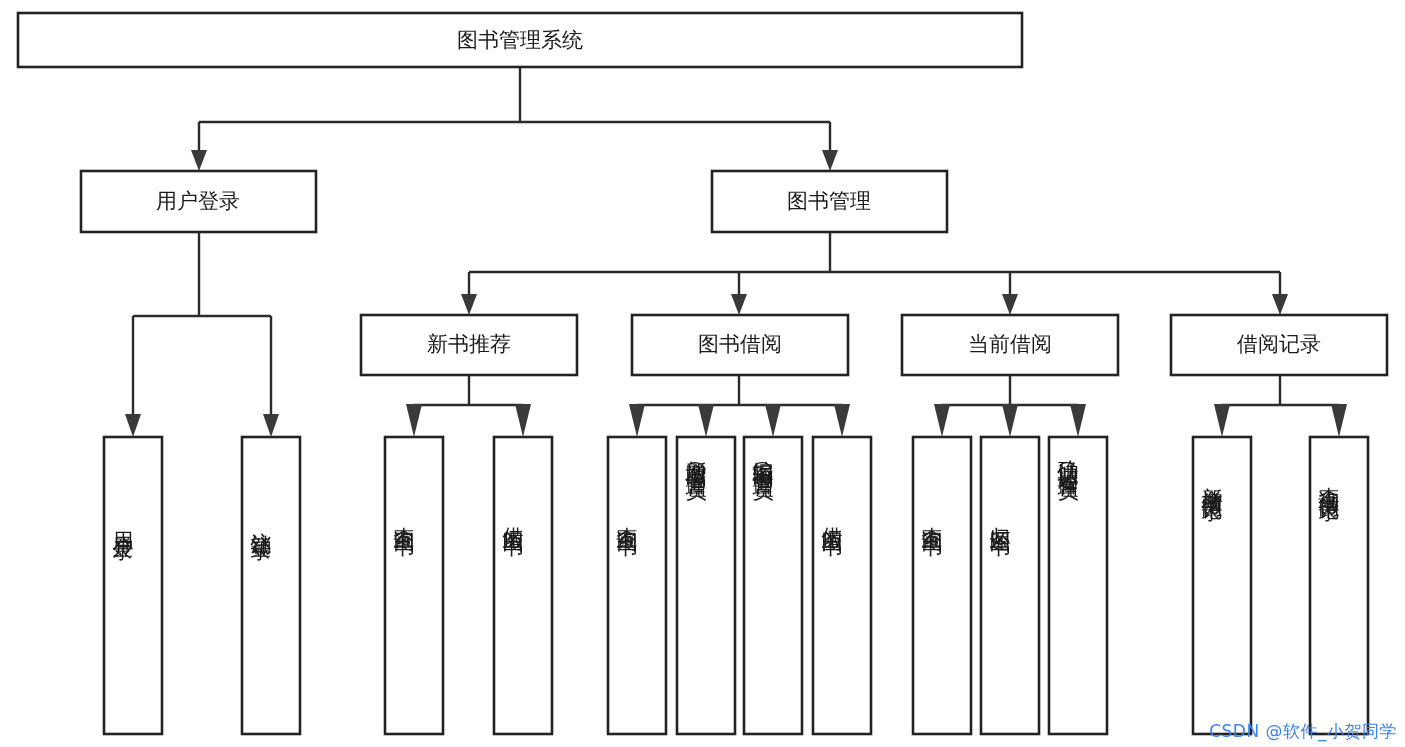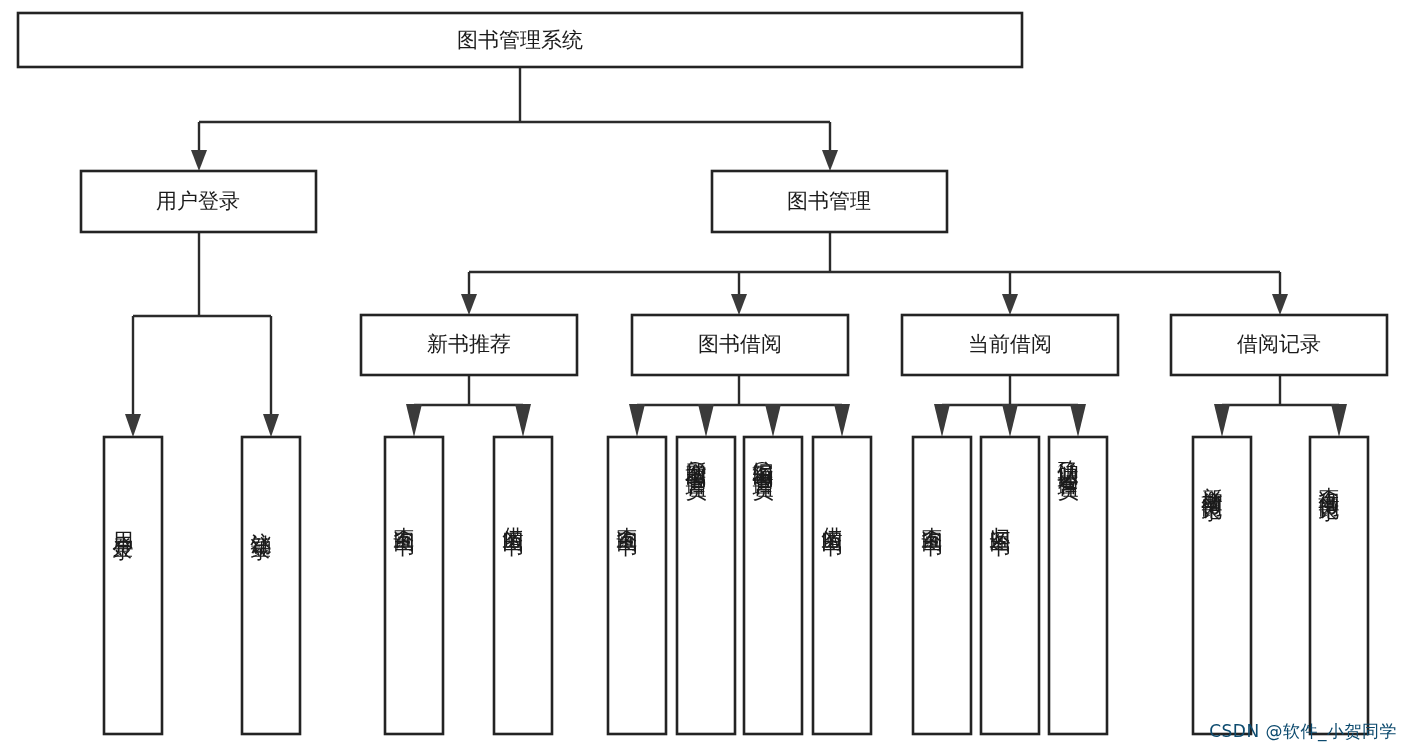--- a/index.html
+++ b/index.html
@@ -61,21 +61,21 @@
     text-align: left;
     white-space: nowrap;
     pointer-events: none;
   }
   .watermark {
     position: absolute;
     right: 8px;
     bottom: 4px;
     font-family: "DejaVu Sans", "Liberation Sans", sans-serif;
     font-size: 17px;
-    color: #0c4a6e;
+    color: #3b82f6;
     white-space: nowrap;
     letter-spacing: 0.5px;
   }
 </style>
 </head>
 <body>
 
 <div id="diagram-root">
 
   <svg id="flow-svg" viewBox="0 0 1405 747">

